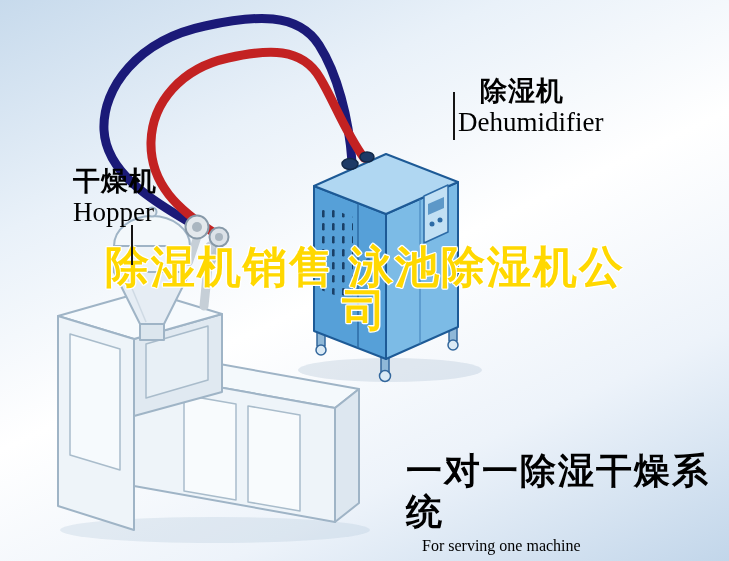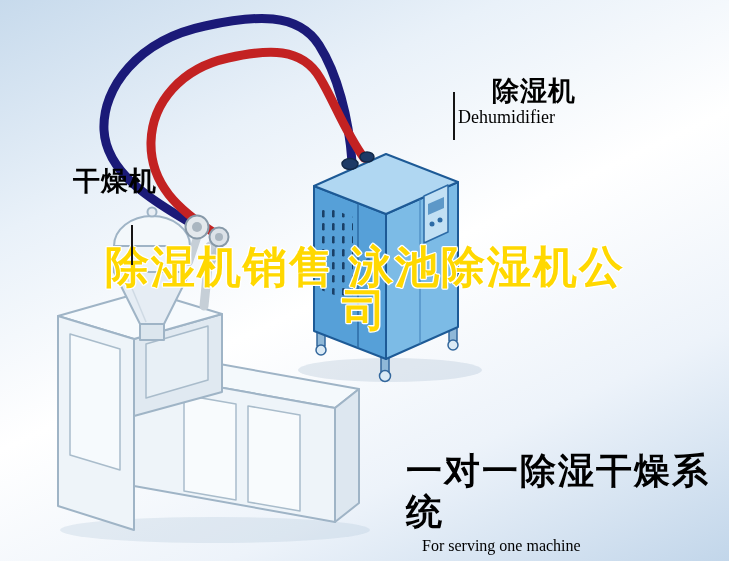--- a/index.html
+++ b/index.html
@@ -4,22 +4,22 @@
 <style>
   html,body{margin:0;padding:0;background:#dfe9f3;}
   .stage{
     position:relative;width:729px;height:561px;overflow:hidden;
     background:linear-gradient(155deg,#c7daec 0%,#e9f1f9 26%,#ffffff 50%,#edf3fa 74%,#c2d6ea 100%);
     font-family:"Liberation Sans",sans-serif;
   }
   svg.illustration{position:absolute;left:0;top:0;}
   .label{position:absolute;color:#000;line-height:1.15;}
   .zh{font-weight:bold;font-size:27px;letter-spacing:1px;}
-  .en{font-family:"Liberation Serif",serif;font-size:18px;}
-  .dehu-zh{margin-left:34px;}
+  .en{font-family:"Liberation Serif",serif;font-size:27px;}
+  .dehu-zh{margin-left:22px;}
   .sys-zh{font-size:36px;font-weight:bold;letter-spacing:2px;}
   .sys-en{font-family:"Liberation Serif",serif;font-size:16px;margin-left:16px;margin-top:4px;}
   .leader{position:absolute;width:2px;background:#141414;}
   text.wm{
     font-family:"Liberation Sans",sans-serif;font-weight:bold;font-size:44px;letter-spacing:2px;
     stroke:#ffffff;stroke-width:2.6px;paint-order:stroke;stroke-linejoin:round;
   }
 </style>
 </head>
 <body>
@@ -112,20 +112,21 @@
     </g>
 
     <g>
       <text class="wm" x="365" y="282" text-anchor="middle" fill="#ffd800">除湿机销售 泳池除湿机公</text>
       <text class="wm" x="365" y="325" text-anchor="middle" fill="#ffd800">司</text>
     </g>
   </svg>
 
   <div class="label" style="left:73px;top:166px;">
     <div class="zh">干燥机</div>
+    <div class="en">Hopper</div>
   </div>
   <div class="leader" style="left:131px;top:225px;height:40px;"></div>
 
   <div class="label" style="left:458px;top:76px;">
     <div class="zh dehu-zh">除湿机</div>
     <div class="en">Dehumidifier</div>
   </div>
   <div class="leader" style="left:453px;top:92px;height:48px;"></div>
 
   <div class="label" style="left:406px;top:450px;">

